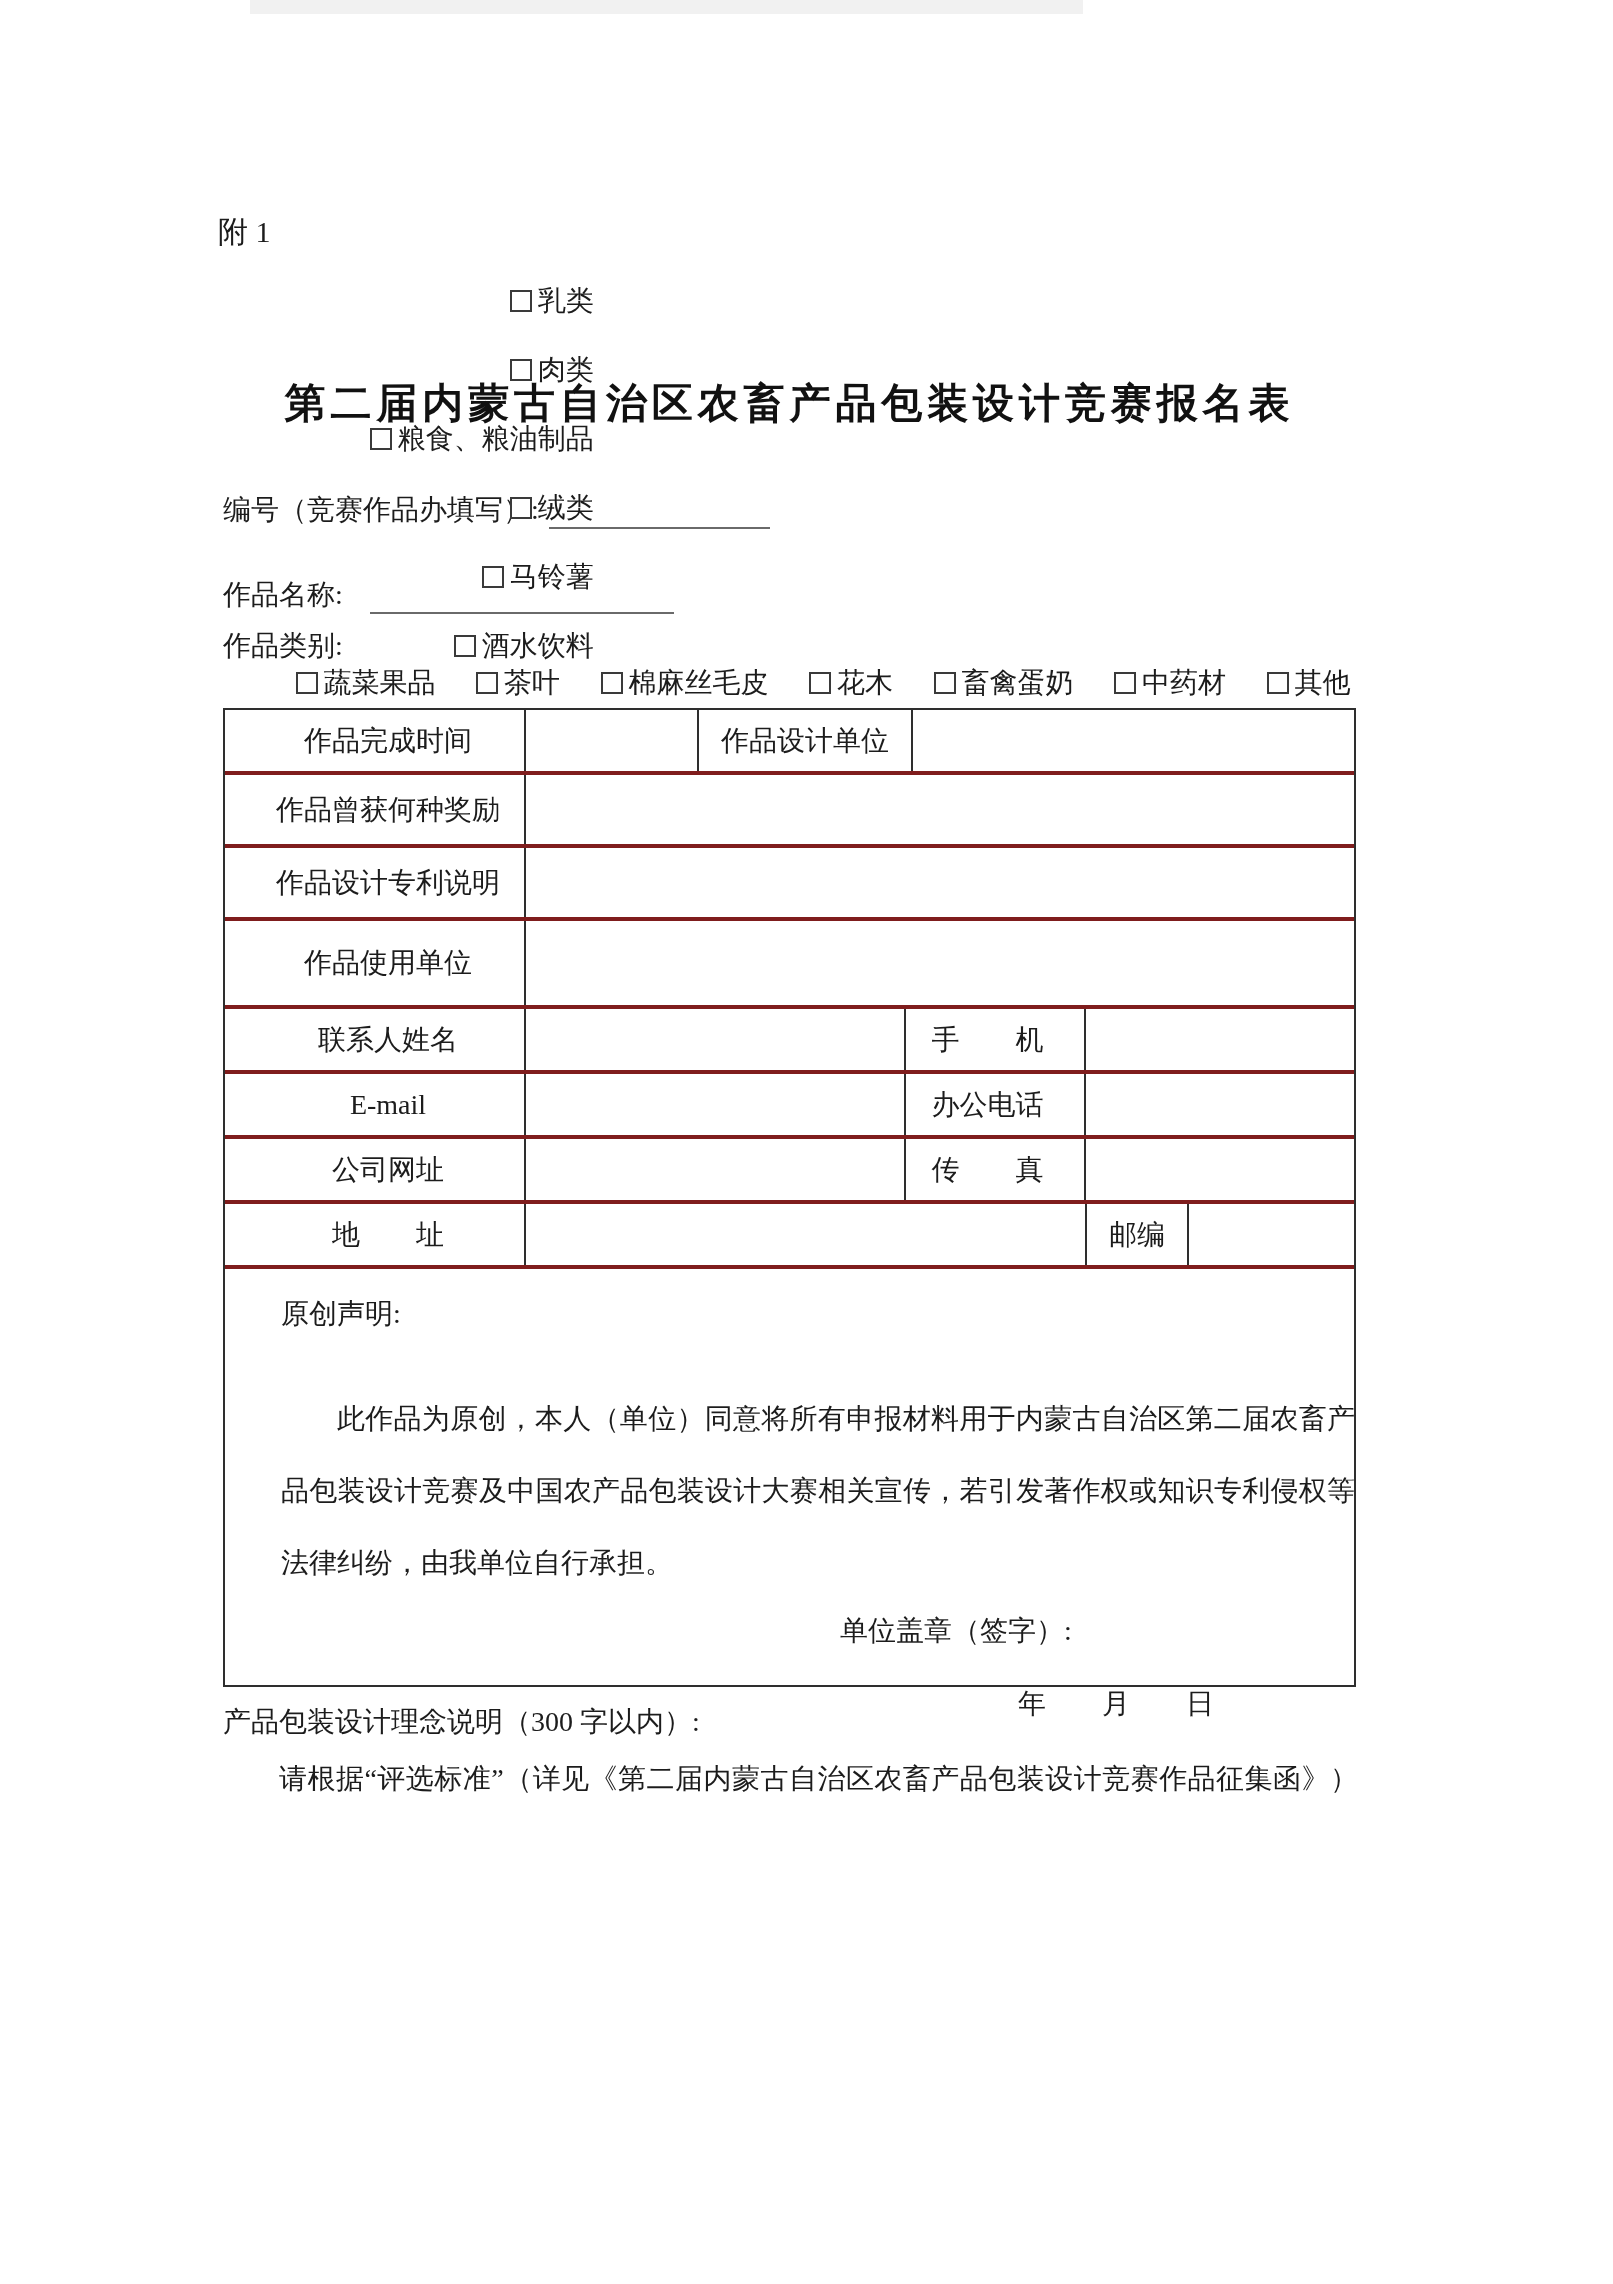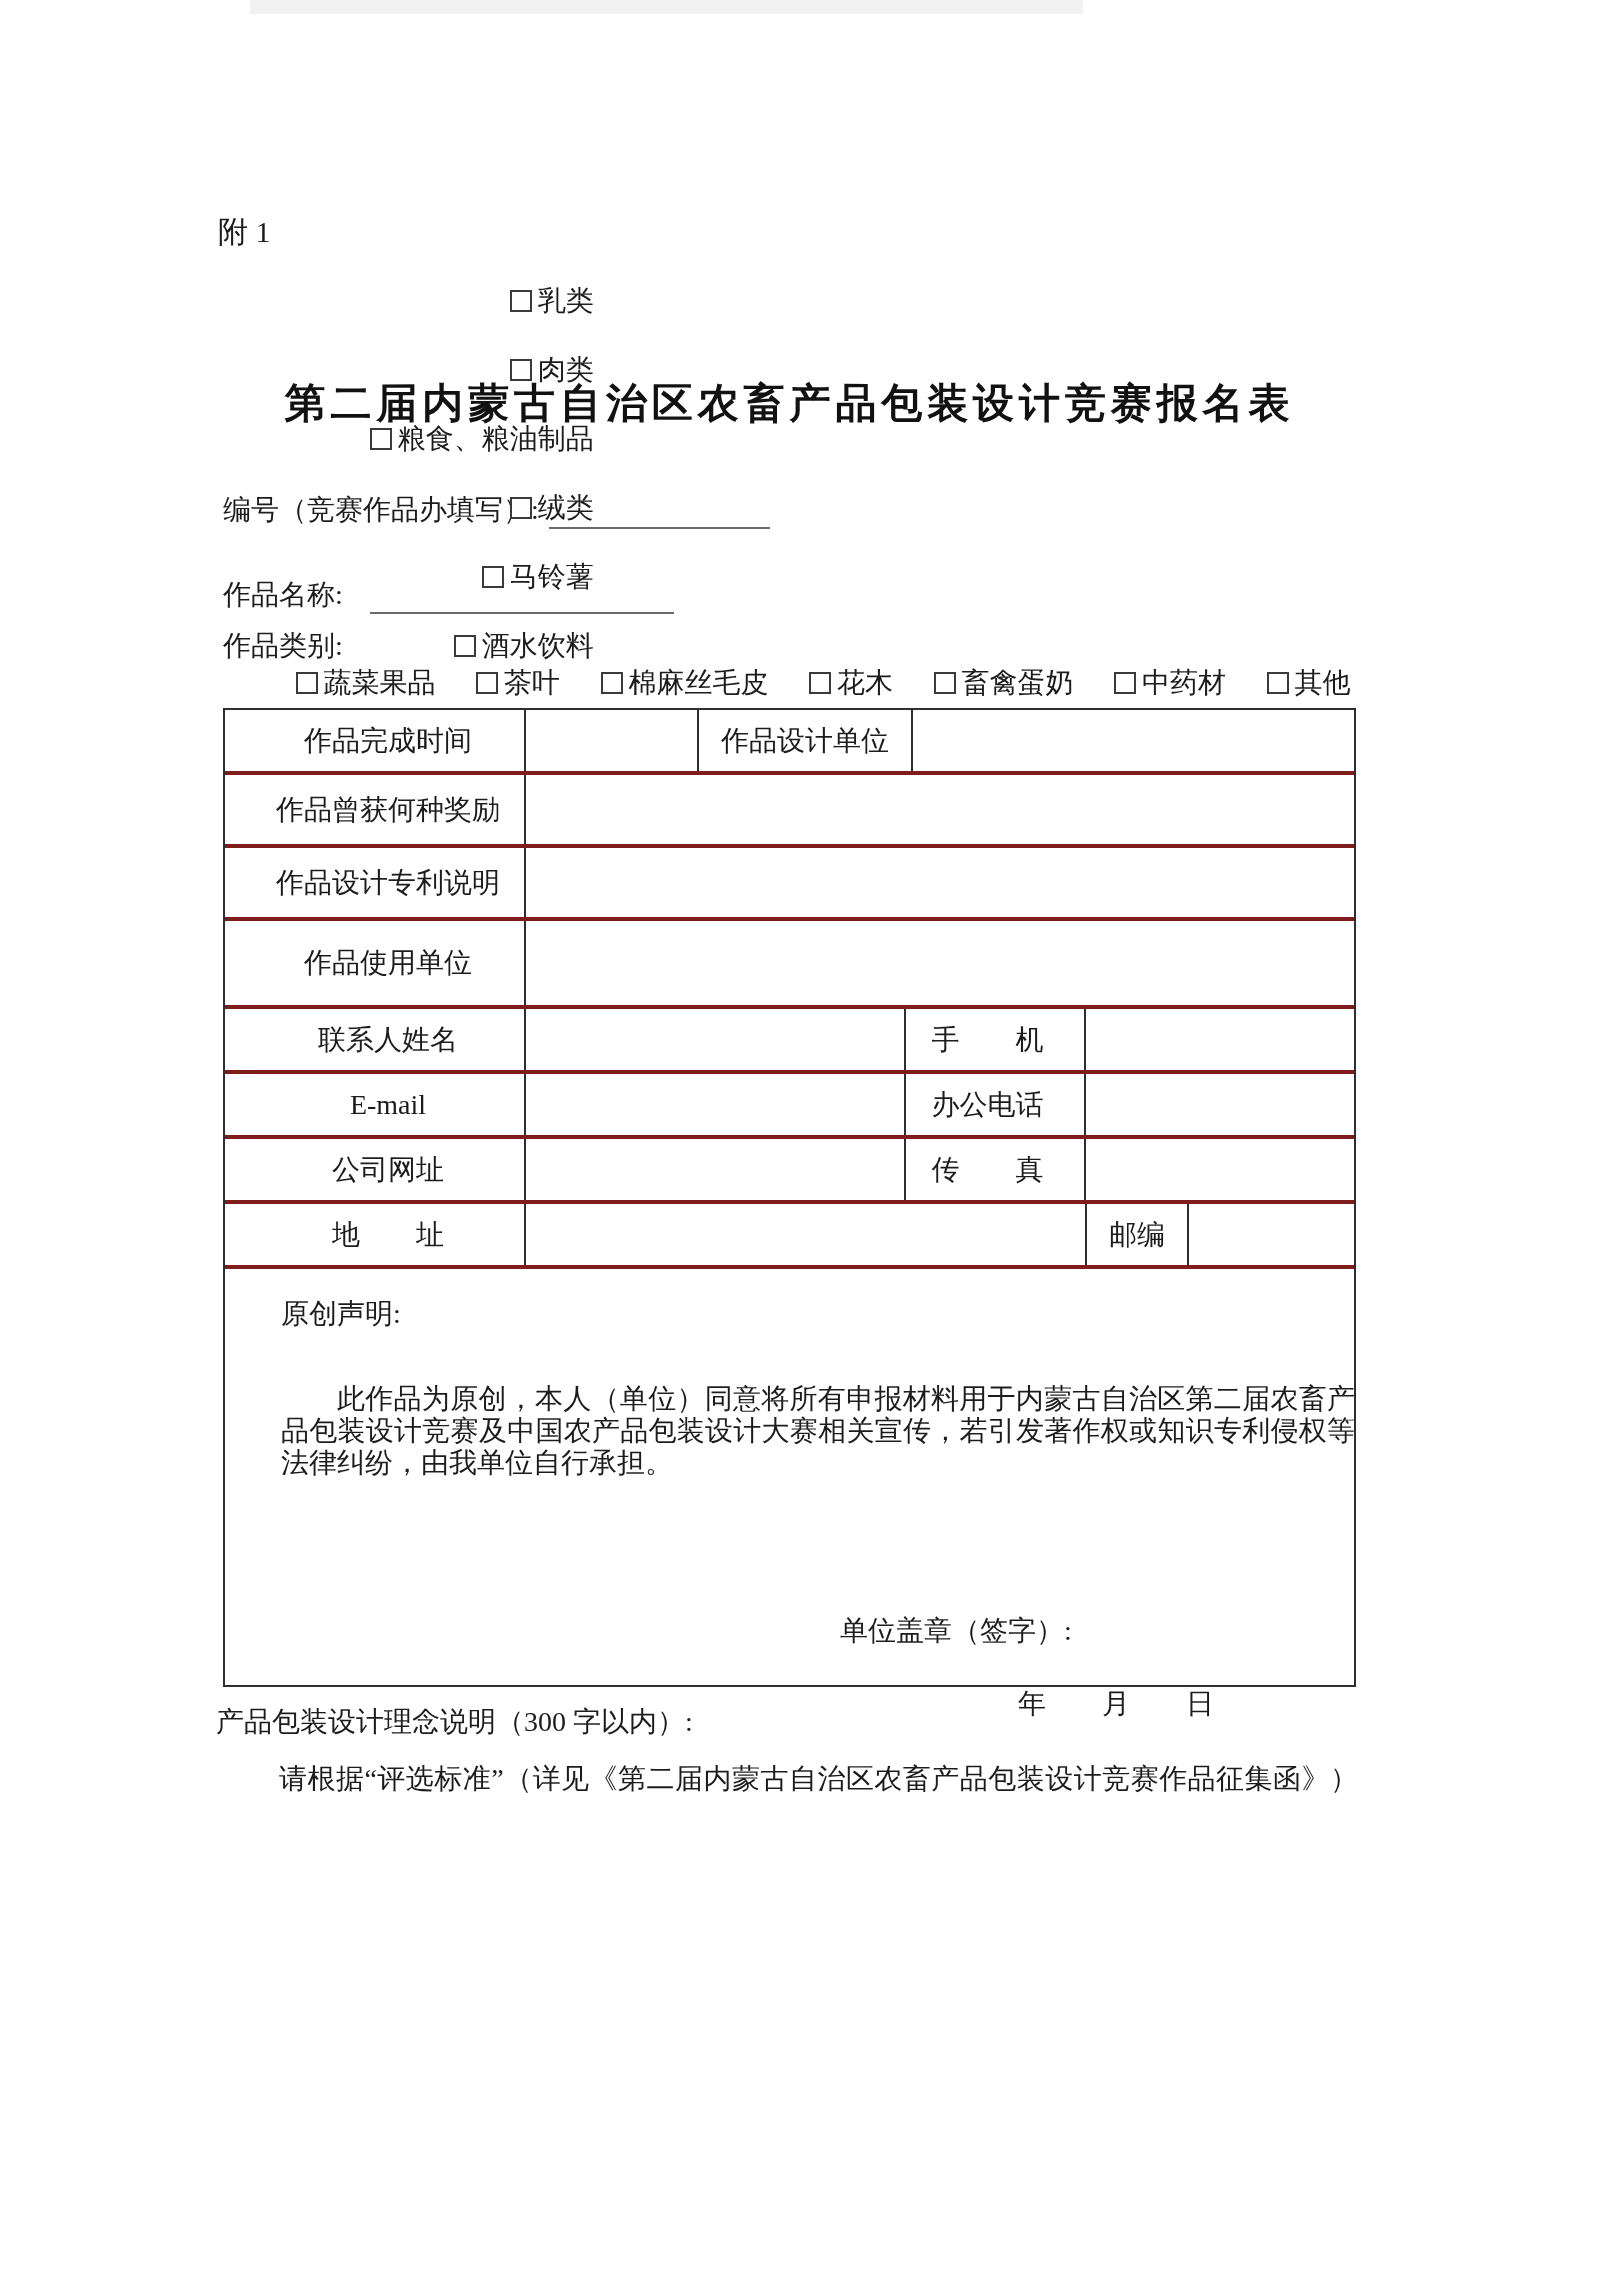--- a/index.html
+++ b/index.html
@@ -54,26 +54,26 @@
   .h-r1{height:61px;}
   .h-r2{height:69px;}
   .h-r3{height:69px;}
   .h-r4{height:84px;}
   .h-sm{height:61px;}
   .h-decl{height:416px;}
   .decl-cell{position:relative;display:block;width:100%;}
   .decl-heading{position:absolute;left:29px;top:25.5px;font-size:28px;}
   .decl-body{
     position:absolute;left:29px;top:114px;width:1074px;margin:0;
-    font-size:28px;line-height:32px;text-indent:2em;text-align:justify;
+    font-size:28px;line-height:72px;text-indent:2em;text-align:justify;
   }
   .decl-seal{position:absolute;left:588px;top:343px;font-size:28px;}
   .decl-date{position:absolute;left:766px;top:416px;font-size:28px;}
   
-  .concept-heading{position:absolute;left:216px;top:1703px;font-size:28px;}
+  .concept-heading{position:absolute;left:223px;top:1703px;font-size:28px;}
   .concept-instruction{
     position:absolute;left:223px;top:1753px;width:1135px;margin:0;
     font-size:28px;line-height:51px;text-indent:2em;text-align:justify;
   }
   .concept-box{
     position:absolute;left:222px;top:1843px;width:1129px;height:420px;
     border:2px solid #2e2e2e;box-sizing:border-box;background:#fff;
   }
 </style>
 </head>

